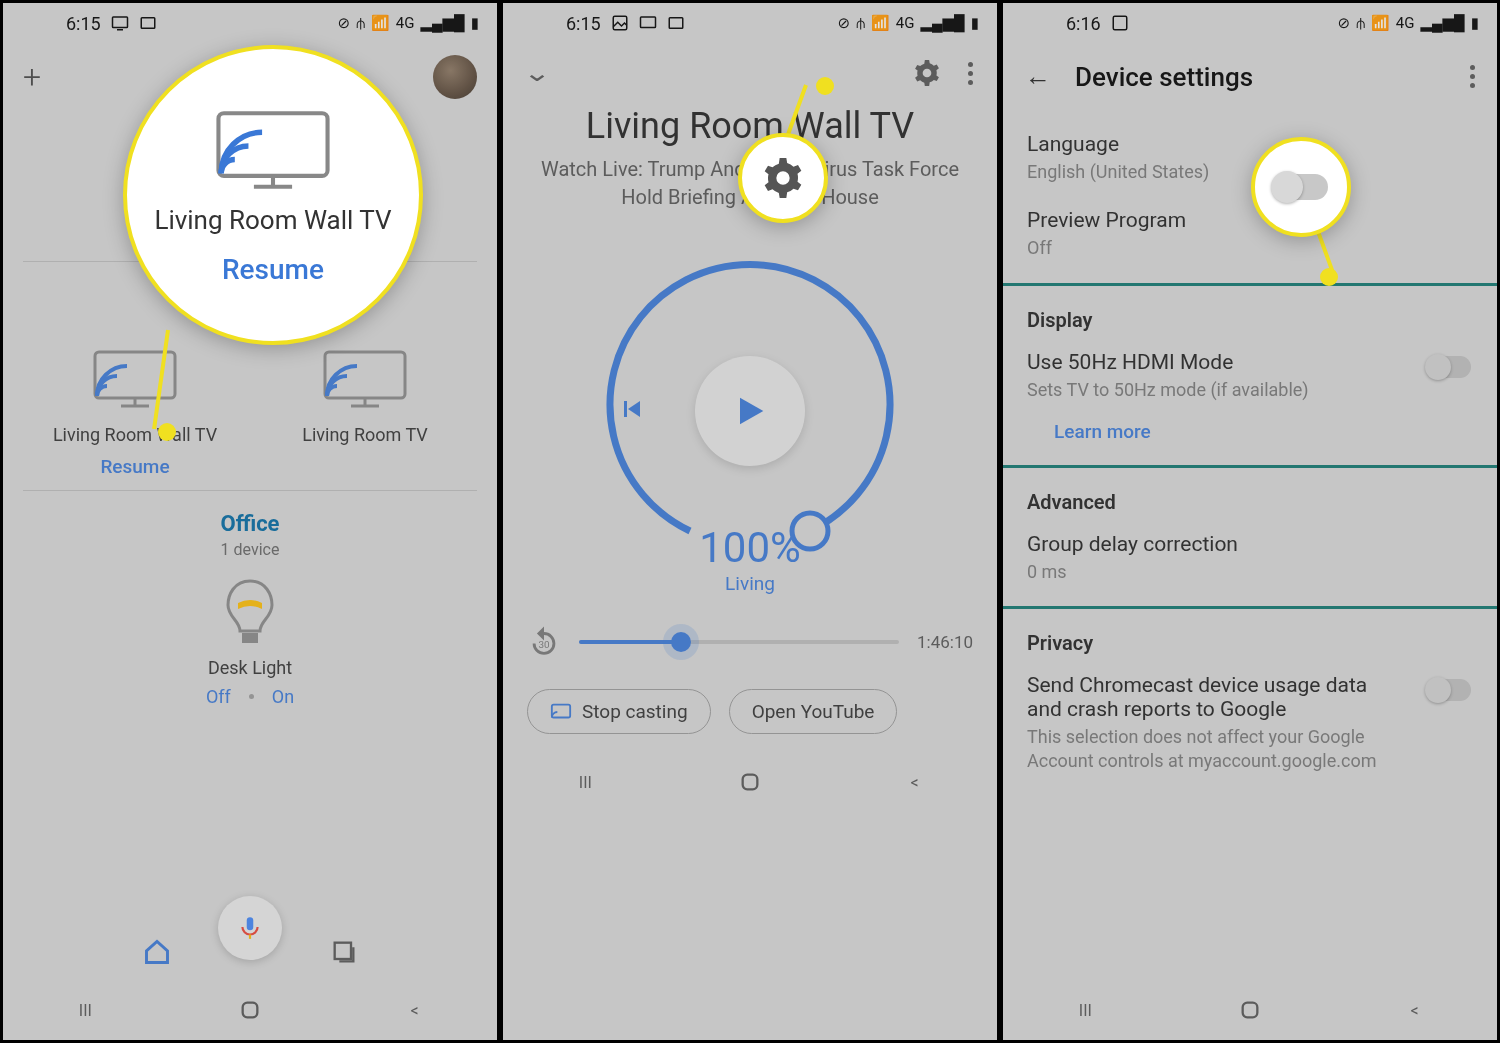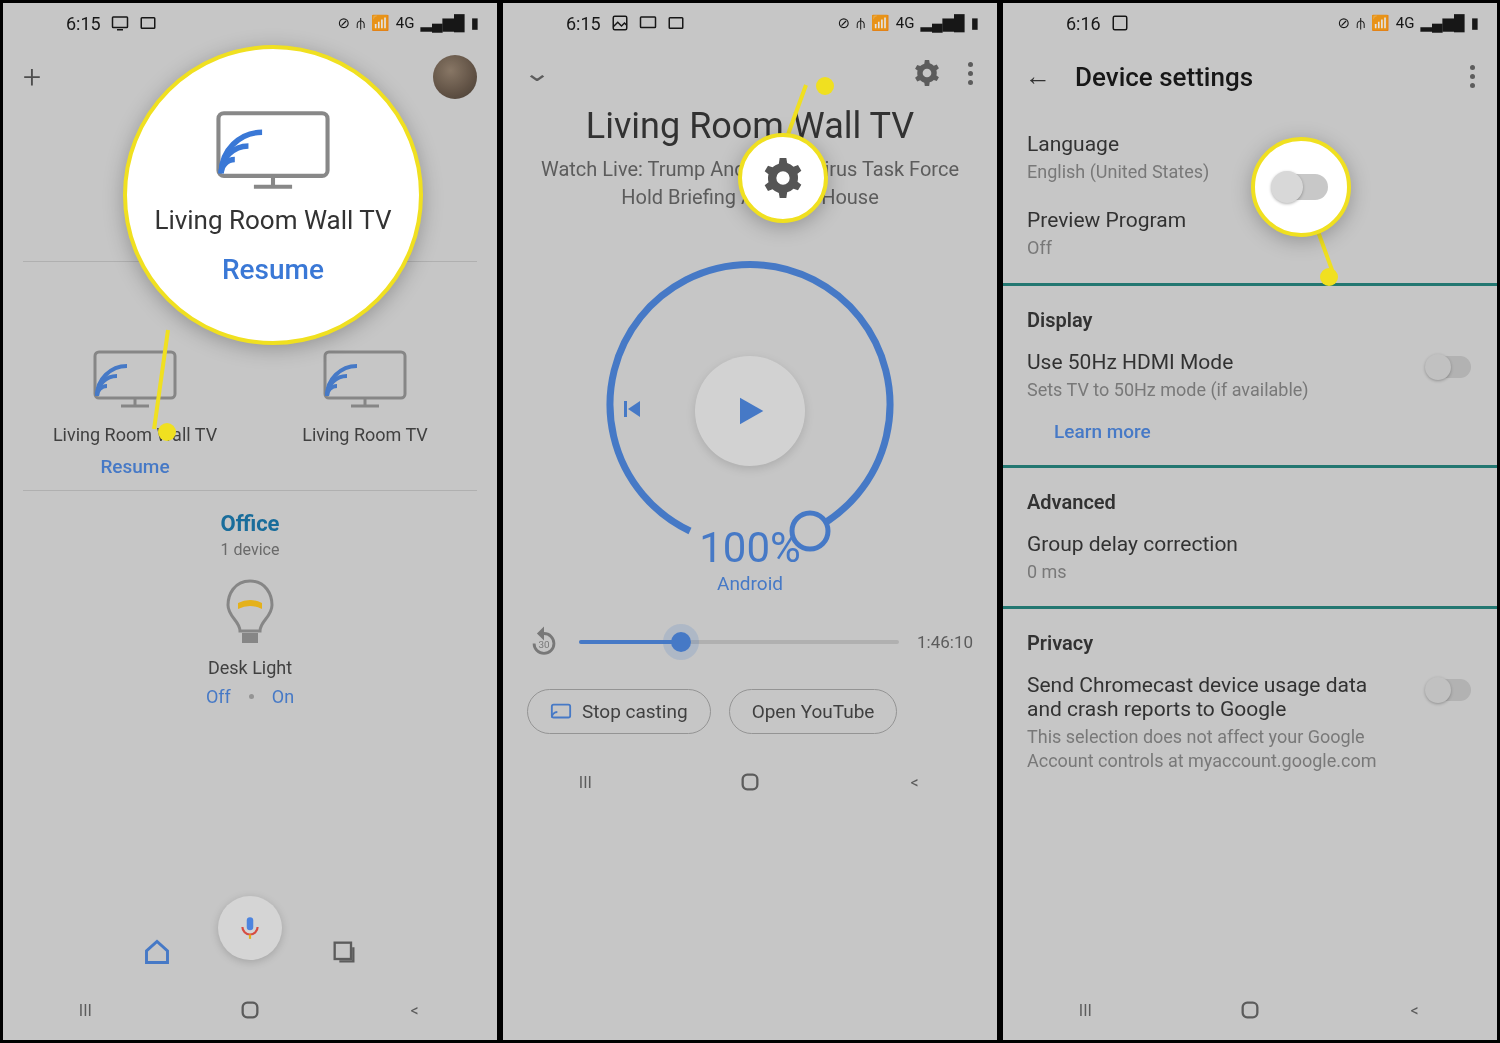--- a/index.html
+++ b/index.html
@@ -282,21 +282,21 @@
           <path d="M20 4 L8 12 L20 20 Z" fill="#3a78d6"></path>
         </svg>
     </div>
     <div class="play-btn">
       <svg width="40" height="40" viewBox="0 0 24 24">
           <path d="M6 4 L20 12 L6 20 Z" fill="#3a78d6"></path>
         </svg>
     </div>
   </div>
   <div class="vol-pct">100%</div>
-  <div class="vol-label">Android</div>
+  <div class="vol-label">Living</div>
 
   <div class="scrubber">
     <svg class="replay30" viewBox="0 0 24 24">
         <path d="M12 5V1L7 6l5 5V7a6 6 0 11-6 6H4a8 8 0 108-8z" fill="#777"></path>
         <text x="12" y="16" font-size="7" text-anchor="middle" fill="#777">30</text>
       </svg>
     <div class="scrub-track">
       <div class="scrub-fill"></div>
       <div class="scrub-handle"></div>
     </div>

